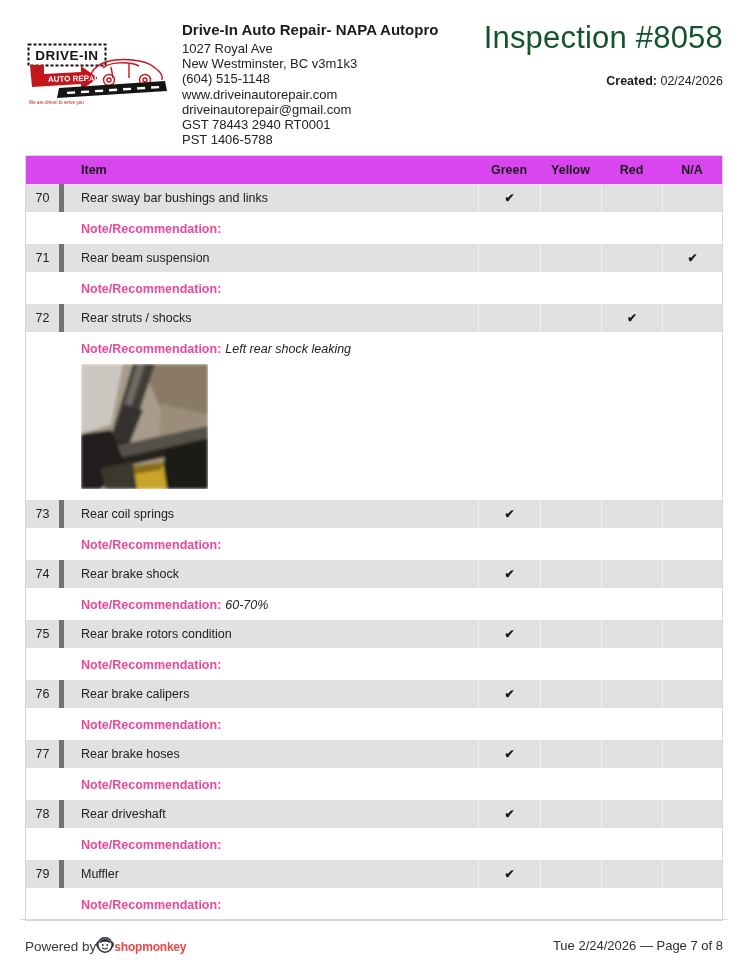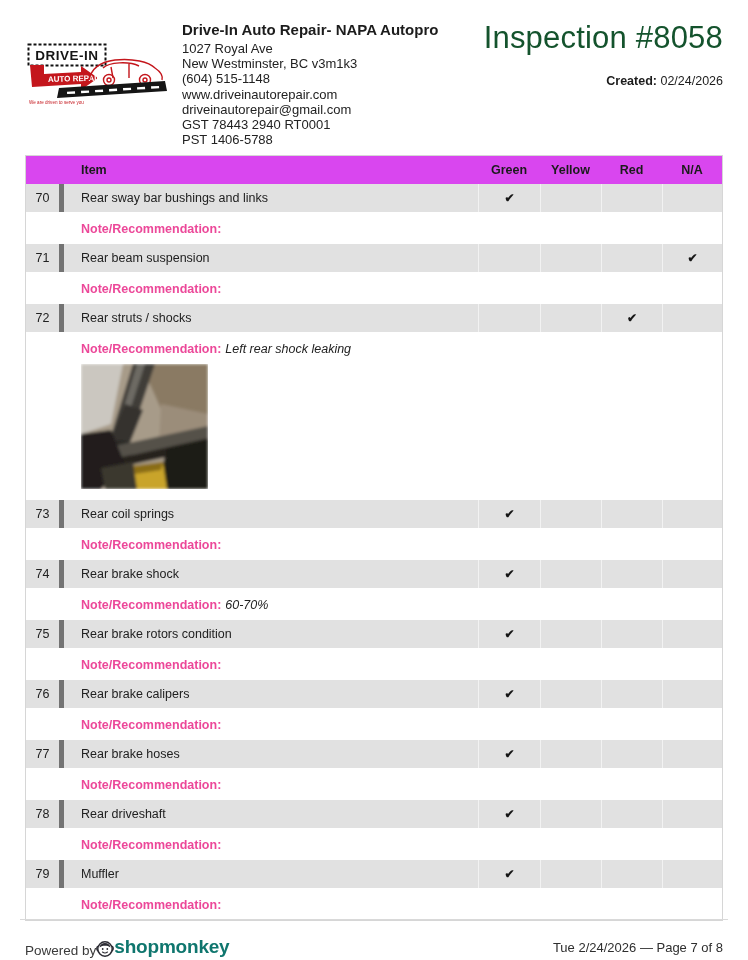--- a/index.html
+++ b/index.html
@@ -33,21 +33,21 @@
   .note-row { background:#fff; min-height:29px; padding:7px 10px 7px 55px; }
   .note-label { font-weight:bold; font-size:12.5px; color:#ec4899; }
   .note-text { font-style:italic; font-size:12.5px; color:#222; margin-left:4px; }
   .note-photo { margin-top:7px; margin-bottom:4px; width:127px; height:125px; overflow:hidden; }
 
   
   .footer-sep { position:absolute; left:20px; right:20px; top:919px; height:1px; background:#d9d9d9; }
   .footer { position:absolute; left:25px; right:25px; top:936px; display:flex; justify-content:space-between; align-items:center; }
   .fleft { display:flex; align-items:flex-end; }
   .powered { font-size:13.5px; color:#3a3a3a; }
-  .brand { font-size:19px; font-weight:bold; color:#0f766e; letter-spacing:-0.2px; }
+  .brand { font-size:12px; font-weight:bold; color:#ef4444; letter-spacing:-0.2px; }
   .fright { font-size:13px; color:#2e2e2e; }
 
   .logo-tagline-svgtext { font-size:4.6px; fill:#c4161c; }
 </style>
 </head>
 <body>
 
 <div class="page">
 
   <div class="logo">

